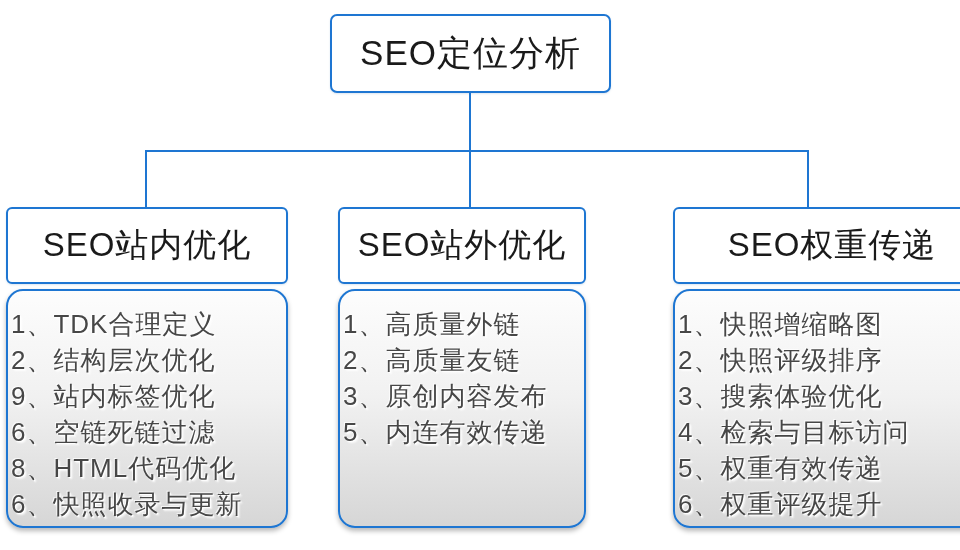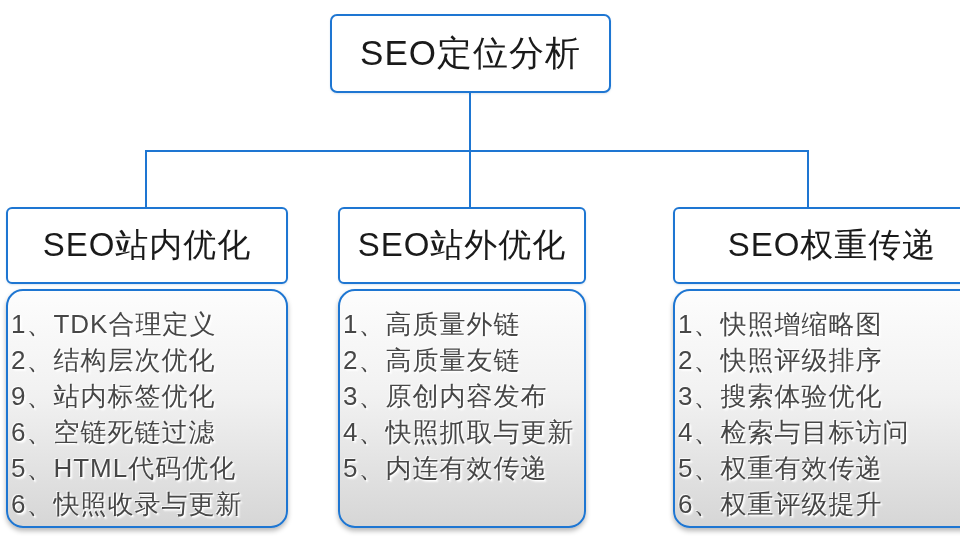--- a/index.html
+++ b/index.html
@@ -93,34 +93,33 @@
 
   <div class="branch" style="left:6px; width:282px;">
     <div class="branch-header">
       <span>SEO站内优化</span>
     </div>
     <div class="branch-list">
       <div class="list-item">1、TDK合理定义</div>
       <div class="list-item">2、结构层次优化</div>
       <div class="list-item">9、站内标签优化</div>
       <div class="list-item">6、空链死链过滤</div>
-      <div class="list-item">5、HTML代码优化</div>
+      <div class="list-item">8、HTML代码优化</div>
       <div class="list-item">6、快照收录与更新</div>
     </div>
   </div>
 
   <div class="branch" style="left:338px; width:248px;">
     <div class="branch-header">
       <span>SEO站外优化</span>
     </div>
     <div class="branch-list">
       <div class="list-item">1、高质量外链</div>
       <div class="list-item">2、高质量友链</div>
       <div class="list-item">3、原创内容发布</div>
-      <div class="list-item">4、快照抓取与更新</div>
       <div class="list-item">5、内连有效传递</div>
     </div>
   </div>
 
   <div class="branch" style="left:673px; width:318px;">
     <div class="branch-header">
       <span>SEO权重传递</span>
     </div>
     <div class="branch-list">
       <div class="list-item">1、快照增缩略图</div>

